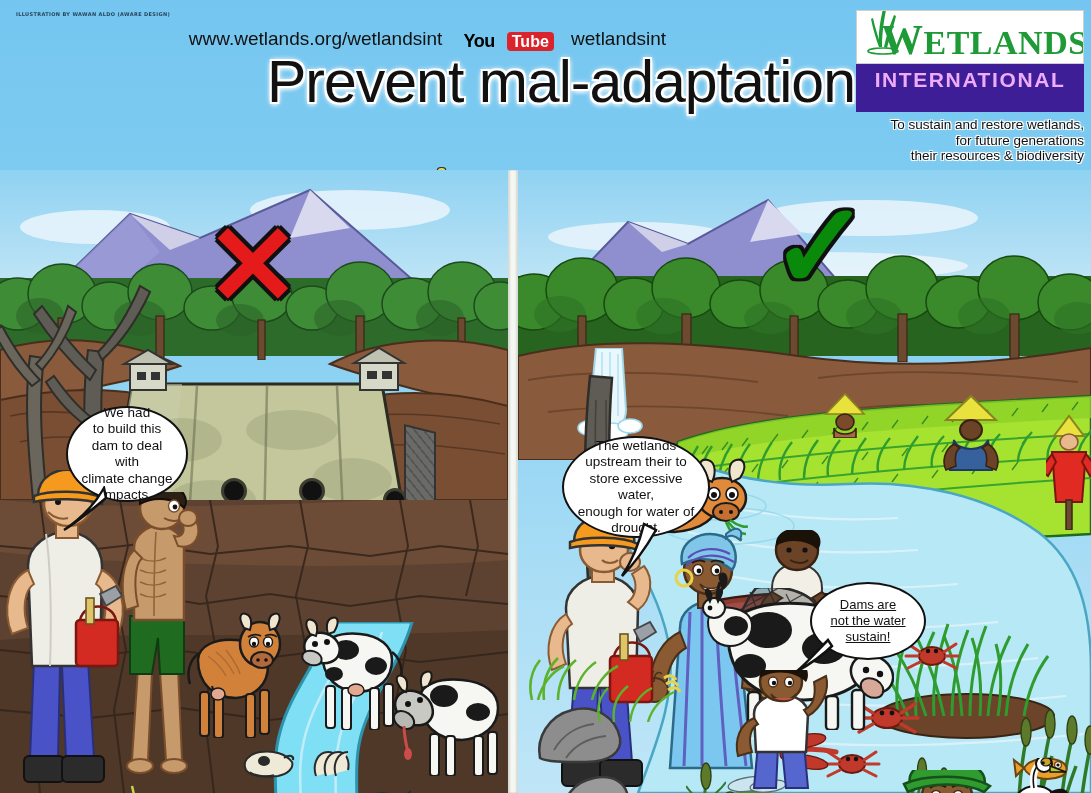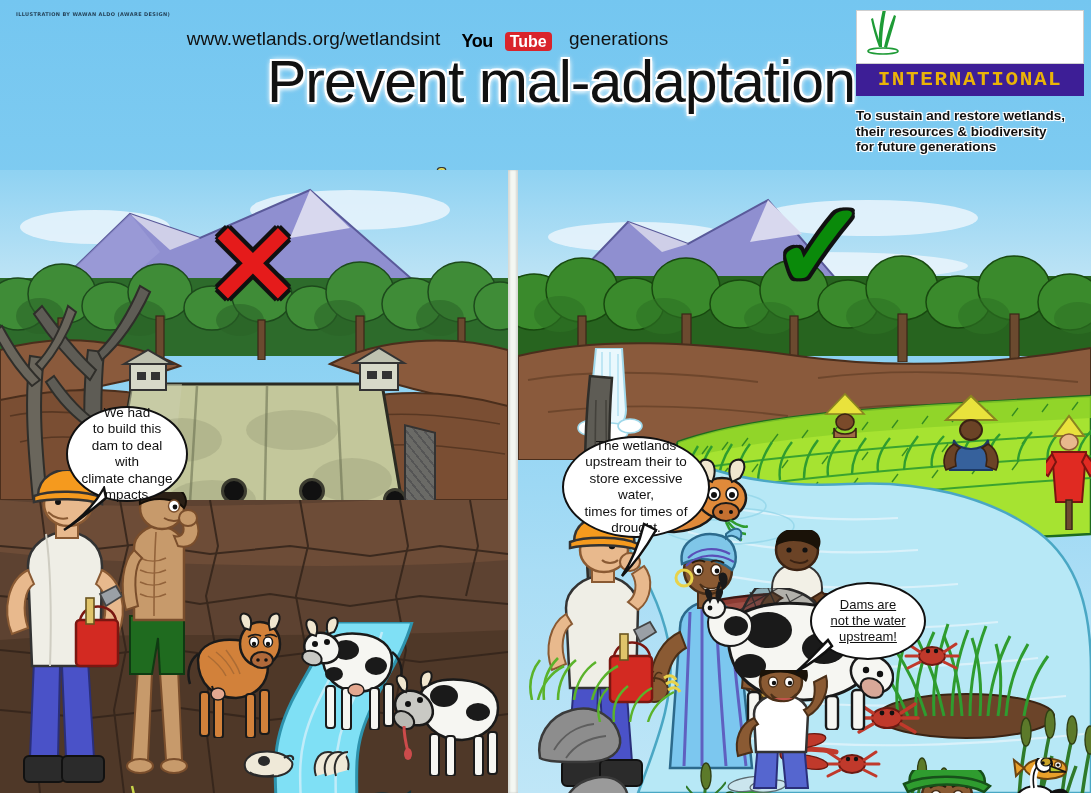--- a/index.html
+++ b/index.html
@@ -30,23 +30,23 @@
     font-weight:600;color:#111;
     text-shadow:0 0 4px #fff,1px 1px 0 #fff,-1px 1px 0 #fff,1px -1px 0 #fff,-1px -1px 0 #fff;}
 
   
   .logo{right:7px;top:10px;width:228px;}
   .logo-top{background:#fff;border:1px solid #cfcfcf;height:52px;position:relative;overflow:hidden;}
   .logo-word{position:absolute;left:24px;top:5px;font-family:"Liberation Serif",serif;
     font-size:34px;font-weight:700;color:#1e9b36;letter-spacing:.5px;}
   .logo-word .big{font-size:42px;}
   .logo-reed{position:absolute;left:6px;top:-4px;width:42px;height:48px;}
-  .logo-bot{background:#3d1e96;color:#eab308;text-align:center;font-size:21px;font-weight:700;
-    letter-spacing:1.6px;line-height:32px;height:32px;font-family:Liberation Mono, monospace;}
-  .logo-tag{margin-top:12px;text-align:left;font-size:13.5px;font-weight:700;line-height:15.5px;color:#111;
+  .logo-bot{background:#3d1e96;color:#f0abfc;text-align:center;font-size:21px;font-weight:700;
+    letter-spacing:1.6px;line-height:32px;height:48px;}
+  .logo-tag{margin-top:5px;text-align:right;font-size:13.5px;font-weight:400;line-height:15.5px;color:#111;
     text-shadow:0 0 3px #fff,1px 1px 0 #fff,-1px 1px 0 #fff,1px -1px 0 #fff,-1px -1px 0 #fff;}
 
   
   .panel{top:170px;height:623px;overflow:hidden;}
   .panelL{left:0;width:508px;}
   .panelR{left:518px;width:573px;}
   .divider{left:508px;top:170px;width:10px;height:623px;background:#f4f7f2;
     box-shadow:inset 2px 0 2px rgba(0,0,0,.12),inset -2px 0 2px rgba(0,0,0,.12);}
 
   .sky{left:0;top:0;width:100%;height:130px;
@@ -75,39 +75,40 @@
 </head>
 <body>
 
 <div id="poster">
 
   <div class="abs credit nosel">ILLUSTRATION BY WAWAN ALDO (AWARE DESIGN)</div>
 
   <div class="abs toplinks nosel">
     <span class="url">www.wetlands.org/wetlandsint</span>
     <span class="yt"><span class="you">You</span><span class="tube">Tube</span></span>
-    <span class="ytname">generations</span>
+    <span class="ytname">wetlandsint</span>
   </div>
 
   <div class="abs title nosel">Prevent mal-adaptation</div>
 
   <div class="abs logo">
     <div class="logo-top">
       <svg class="logo-reed" viewBox="0 0 42 48">
         <path d="M20 2 C17 14 15 28 16 40 L19 40 C19 26 21 13 23 3 Z" fill="#1e9b36"></path>
         <path d="M8 12 C10 22 13 32 16 40 L18 39 C15 30 12 20 10 11 Z" fill="#1e9b36"></path>
         <path d="M31 8 C27 18 23 30 21 40 L24 41 C27 30 31 18 33 9 Z" fill="#1e9b36"></path>
         <ellipse cx="20" cy="44" rx="15" ry="3" fill="none" stroke="#1e9b36" stroke-width="1.6"></ellipse>
       </svg>
+      <div class="logo-word"><span class="big">W</span><span>ETLANDS</span></div>
     </div>
     <div class="logo-bot">INTERNATIONAL</div>
     <div class="logo-tag">
       <div>To sustain and restore wetlands,</div>
+      <div>for future generations</div>
       <div>their resources &amp; biodiversity</div>
-      <div>for future generations</div>
     </div>
   </div>
 
   <div class="abs">
 
     <svg class="abs" style="left:330px;top:175px;" width="92" height="60" viewBox="0 0 92 60">
       <path d="M18 36 C30 26 52 24 68 30 C76 32 82 36 86 40 C74 40 60 42 44 44 C32 45 22 42 18 36 Z" fill="#fff" stroke="#111" stroke-width="2"></path>
       <path d="M30 30 C44 16 62 12 76 16 C64 20 50 26 40 34 Z" fill="#111"></path>
       <path d="M22 40 C14 44 8 48 2 50 C12 50 22 48 30 44 Z" fill="#111"></path>
       <circle cx="22" cy="34" r="6" fill="#fff" stroke="#111" stroke-width="2"></circle>
@@ -1016,33 +1017,33 @@
       </g>
     </svg>
 
     <div class="abs mark checkmark nosel" style="left:252px;top:16px;">✓</div>
 
     <div class="abs bubble" style="left:44px;top:266px;width:148px;height:102px;">
       <div>
         <div>The wetlands</div>
         <div>upstream their to</div>
         <div>store excessive water,</div>
-        <div>times for times of</div>
+        <div>enough for water of</div>
         <div>drought.</div>
       </div>
     </div>
     <svg class="abs" style="left:92px;top:352px;" width="50" height="58" viewBox="0 0 50 58">
       <path d="M34 2 C30 18 24 36 12 54 C26 40 38 22 46 8 Z" fill="#fff" stroke="#111" stroke-width="2.5"></path>
     </svg>
 
     <div class="abs bubble small" style="left:292px;top:412px;width:116px;height:78px;">
       <div>
         <div>Dams are</div>
         <div>not the water</div>
-        <div>upstream!</div>
+        <div>sustain!</div>
       </div>
     </div>
     <svg class="abs" style="left:276px;top:466px;" width="40" height="40" viewBox="0 0 40 40">
       <path d="M34 4 C26 12 16 24 2 36 C16 28 30 18 38 10 Z" fill="#fff" stroke="#111" stroke-width="2.5"></path>
     </svg>
 
   </div>
 </div>
 
 </body></html>

